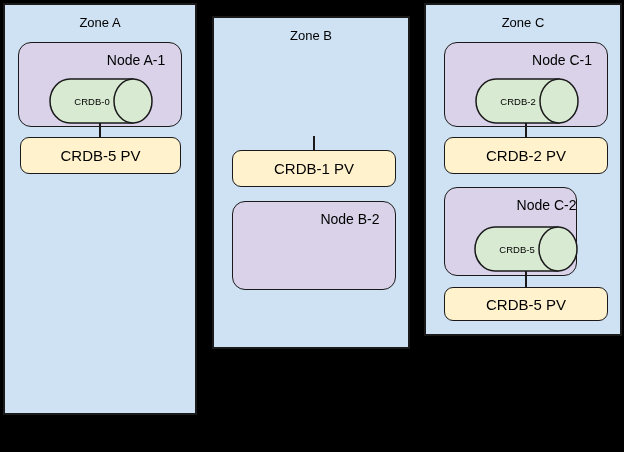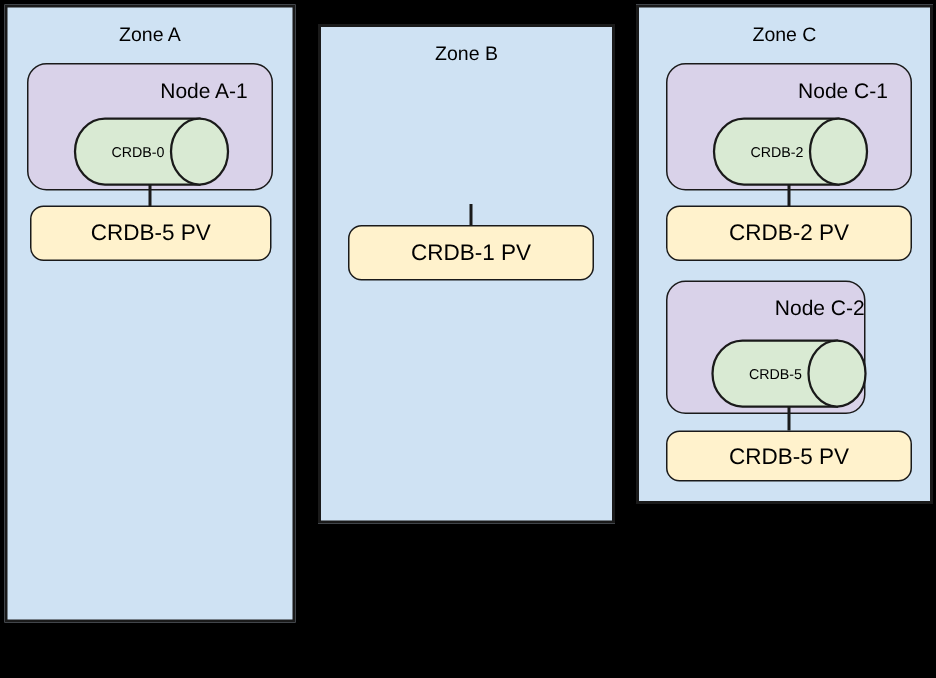--- a/index.html
+++ b/index.html
@@ -110,20 +110,23 @@
   <div class="zone" style="left:212px; top:16px; width:198px; height:333px;">
     <div class="zone-title">Zone B</div>
 
 
     <div class="connector" style="left:99px; top:118px; height:15px;"></div>
 
     <div class="pv" style="left:18px; top:132px; width:164px; height:37px;">
       <span>CRDB-1 PV</span>
     </div>
 
+    <div class="node" style="left:18px; top:183px; width:164px; height:89px;">
+      <div class="node-title">Node B-2</div>
+    </div>
   </div>
 
   <div class="zone" style="left:424px; top:3px; width:198px; height:333px;">
     <div class="zone-title">Zone C</div>
 
     <div class="node" style="left:18px; top:37px; width:164px; height:85px;">
       <div class="node-title">Node C-1</div>
       <div class="disk" style="left:30px; top:35px;">
         <svg viewBox="0 0 104 46">
           <path class="disk-shape" d="M84,1 L21,1 A20,22 0 0 0 21,45 L84,45 Z"></path>

